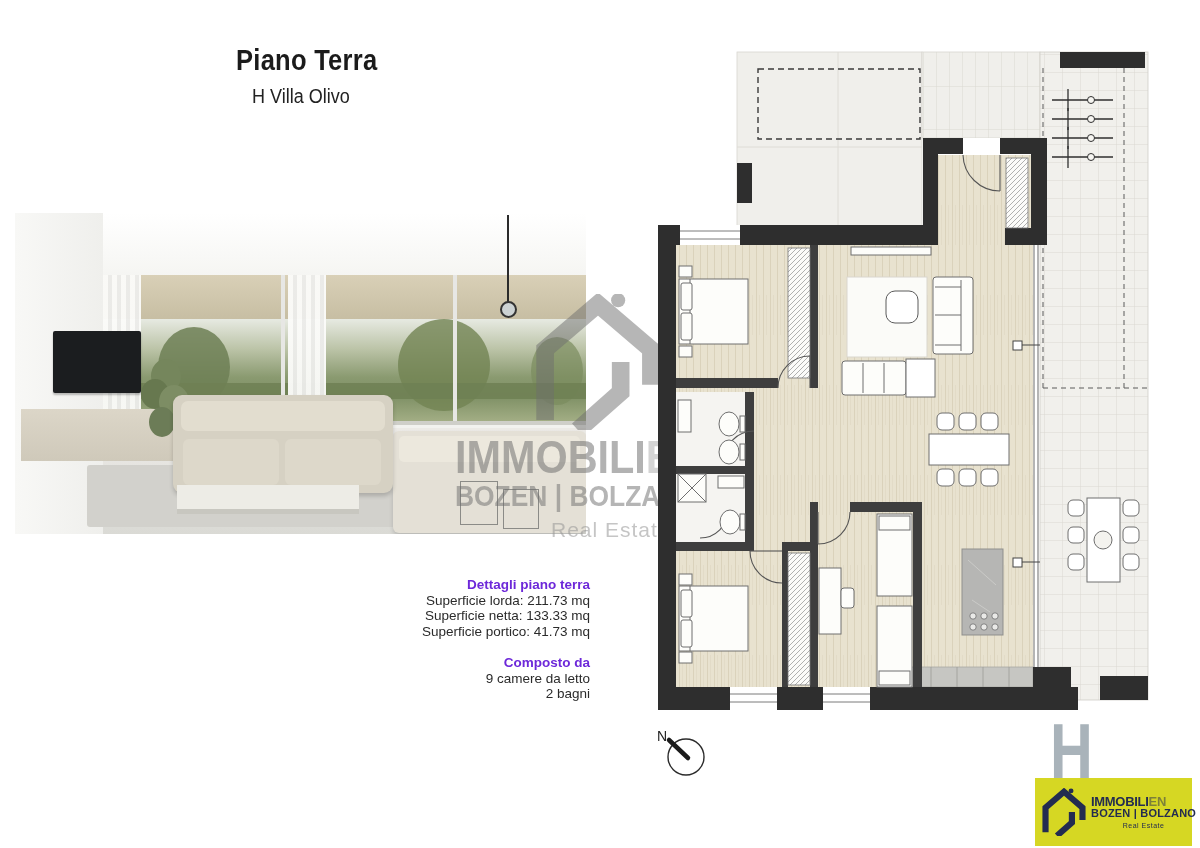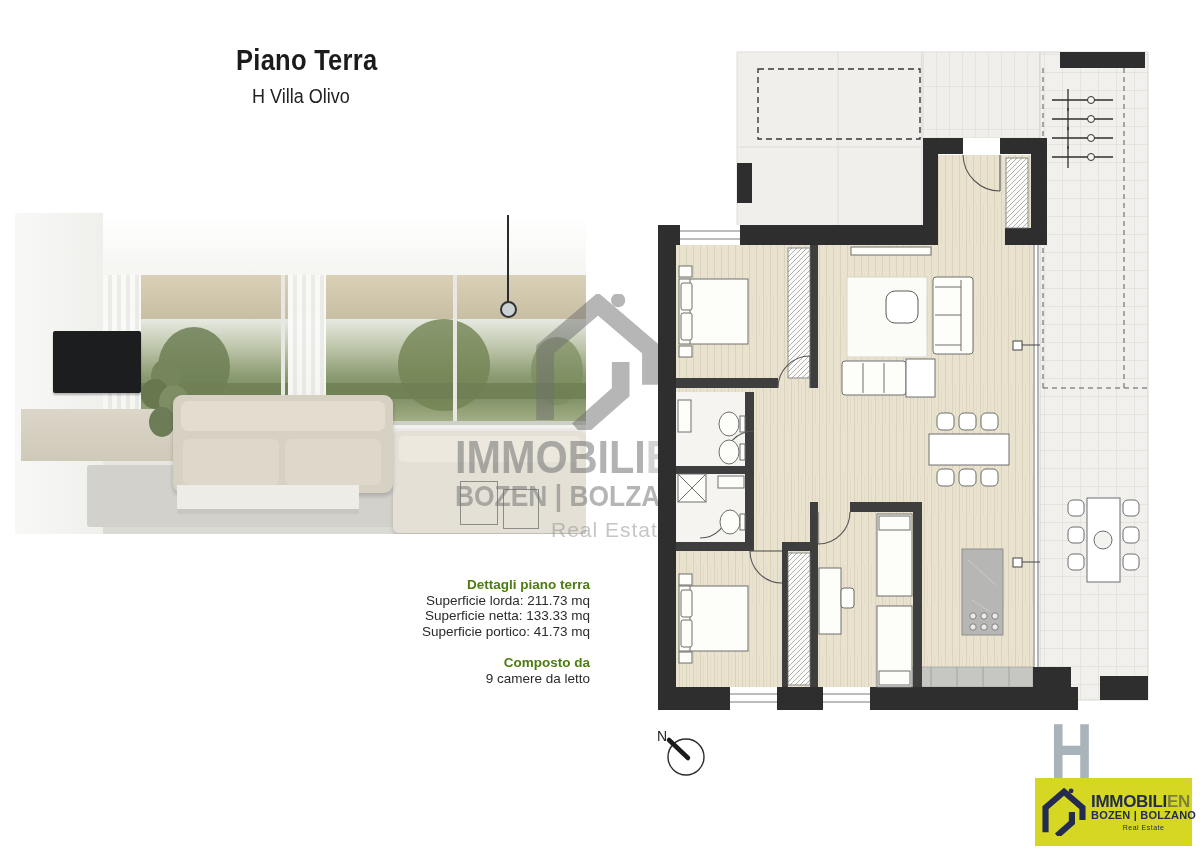--- a/index.html
+++ b/index.html
@@ -58,32 +58,32 @@
   .wm{pointer-events:none;color:rgba(108,108,108,.52);}
   .wm-1{left:455px;top:430px;font-size:46px;font-weight:bold;white-space:nowrap;
         transform:scaleX(.9);transform-origin:left top;}
   .wm-1 .lt{color:rgba(148,148,148,.4);}
   .wm-2{left:455px;top:479px;font-size:30px;font-weight:bold;white-space:nowrap;
         transform:scaleX(.88);transform-origin:left top;color:rgba(108,108,108,.5);}
   .wm-3{left:551px;top:518px;font-size:21px;letter-spacing:1px;color:rgba(150,150,150,.55);}
 
   
   .details{left:290px;top:577px;width:300px;text-align:right;color:#2b2b2b;font-size:13.5px;line-height:15.5px;}
-  .details .hd{font-weight:bold;color:#4d7c0f;}
+  .details .hd{font-weight:bold;color:#6d28d9;}
   .details .gap{height:16px;}
 
   
   .plansvg{left:640px;top:40px;width:520px;height:740px;}
   .unitH{left:1050px;top:712px;font-size:78px;font-weight:bold;color:#a9b3ba;line-height:1;
          transform:scaleX(.76);transform-origin:left top;}
   .logo{left:1035px;top:778px;width:157px;height:68px;background:#d6d723;display:flex;
         align-items:center;}
   .logo svg{margin-left:7px;flex:0 0 auto;}
   .logo-text{margin-left:5px;color:#232c50;line-height:1.05;}
-  .logo-brand{font-size:17px;font-weight:bold;letter-spacing:-.3px;white-space:nowrap;}
+  .logo-brand{font-size:13px;font-weight:bold;letter-spacing:-.3px;white-space:nowrap;}
   .logo-brand .lt{color:rgba(35,44,80,.5);font-weight:bold;}
   .logo-cities{font-size:11px;font-weight:bold;letter-spacing:.2px;white-space:nowrap;}
   .logo-tag{font-size:7px;text-align:center;margin-top:2px;letter-spacing:.5px;}
 </style>
 </head>
 <body>
 
 <div class="page">
 
   <div class="abs title">Piano Terra</div>
@@ -143,20 +143,21 @@
   <div class="abs wm wm-3">Real Estate</div>
 
   <div class="abs details">
     <div class="hd">Dettagli piano terra</div>
     <div>Superficie lorda: 211.73 mq</div>
     <div>Superficie netta: 133.33 mq</div>
     <div>Superficie portico: 41.73 mq</div>
     <div class="gap"></div>
     <div class="hd">Composto da</div>
     <div>9 camere da letto</div>
+    <div>2 bagni</div>
   </div>
 
   <svg class="abs plansvg" viewBox="640 40 520 740">
     <defs>
       <pattern id="wood" width="7" height="90" patternUnits="userSpaceOnUse">
         <rect width="7" height="90" fill="#e8e2cf"></rect>
         <line x1="0.5" y1="0" x2="0.5" y2="90" stroke="#cdc5ab" stroke-width="1" opacity="0.55"></line>
         <line x1="3.5" y1="25" x2="3.5" y2="65" stroke="#d8d1b9" stroke-width="0.8" opacity="0.45"></line>
       </pattern>
       <pattern id="tile18" width="18" height="18" patternUnits="userSpaceOnUse">

